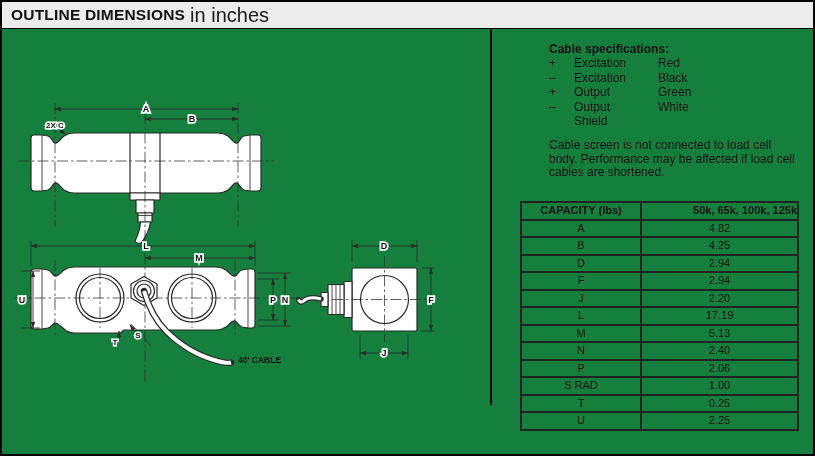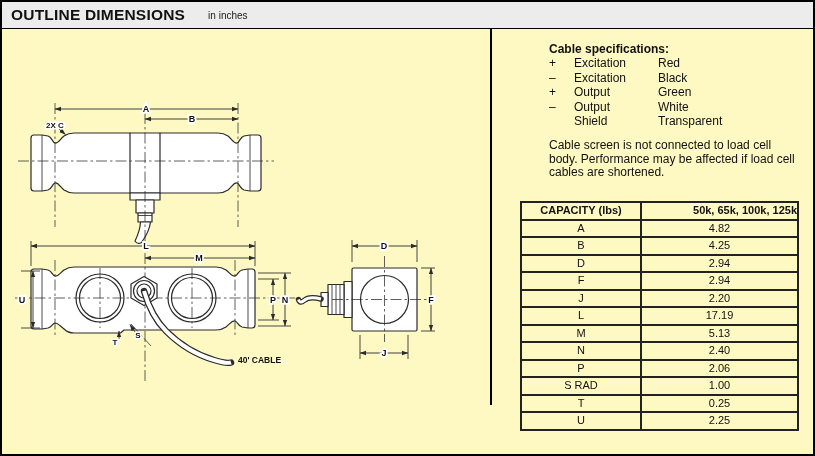--- a/index.html
+++ b/index.html
@@ -1,27 +1,27 @@
 <!DOCTYPE html>
 <html><head>
 <meta charset="utf-8">
 <style>
   html,body { margin:0; padding:0; background:#fff; }
   .page {
     position:relative; width:815px; height:456px; box-sizing:border-box;
-    border:2px solid #000; background:#fef9c3;
+    border:2px solid #000; background:#15803d;
     font-family:"Liberation Sans","DejaVu Sans",sans-serif; color:#111;
     overflow:hidden;
   }
   .title-bar {
     height:26px; background:#ececec; border-bottom:1px solid #000;
     display:flex; align-items:center; padding-left:9px;
   }
   .title-main { font-weight:bold; font-size:15.5px; letter-spacing:.2px; }
-  .title-suffix { font-size:10px; margin-left:23px; color:#1a1a1a; }
+  .title-suffix { font-size:20px; margin-left:5px; color:#1a1a1a; }
   .content { position:relative; width:811px; height:425px; }
   .drawings { position:absolute; left:0; top:0; width:477px; height:425px; }
   .right-panel {
     position:absolute; left:488px; top:0; width:334px; height:376px;
     border-left:2px solid #000; box-sizing:border-box;
   }
   .cable-specs { margin:13px 8px 0 57px; font-size:12px; line-height:14px; }
   .cs-heading { font-weight:bold; }
   .cs-length { margin-bottom:10px; }
   .wire-list { margin-bottom:10px; }
@@ -219,21 +219,20 @@
             <span>Green</span>
           </div>
           <div class="wire-row">
             <span>–</span>
             <span>Output</span>
             <span>White</span>
           </div>
           <div class="wire-row">
             <span></span>
             <span>Shield</span>
-            <span>Transparent</span>
           </div>
         </div>
         <div class="cs-note">Cable screen is not connected to load cell body. Performance may be affected if load cell cables are shortened.</div>
       </div>
 
       <div class="dim-table-wrap">
         <table class="dim-table">
           <thead>
             <tr>
               <th class="col-cap">CAPACITY (lbs)</th>

